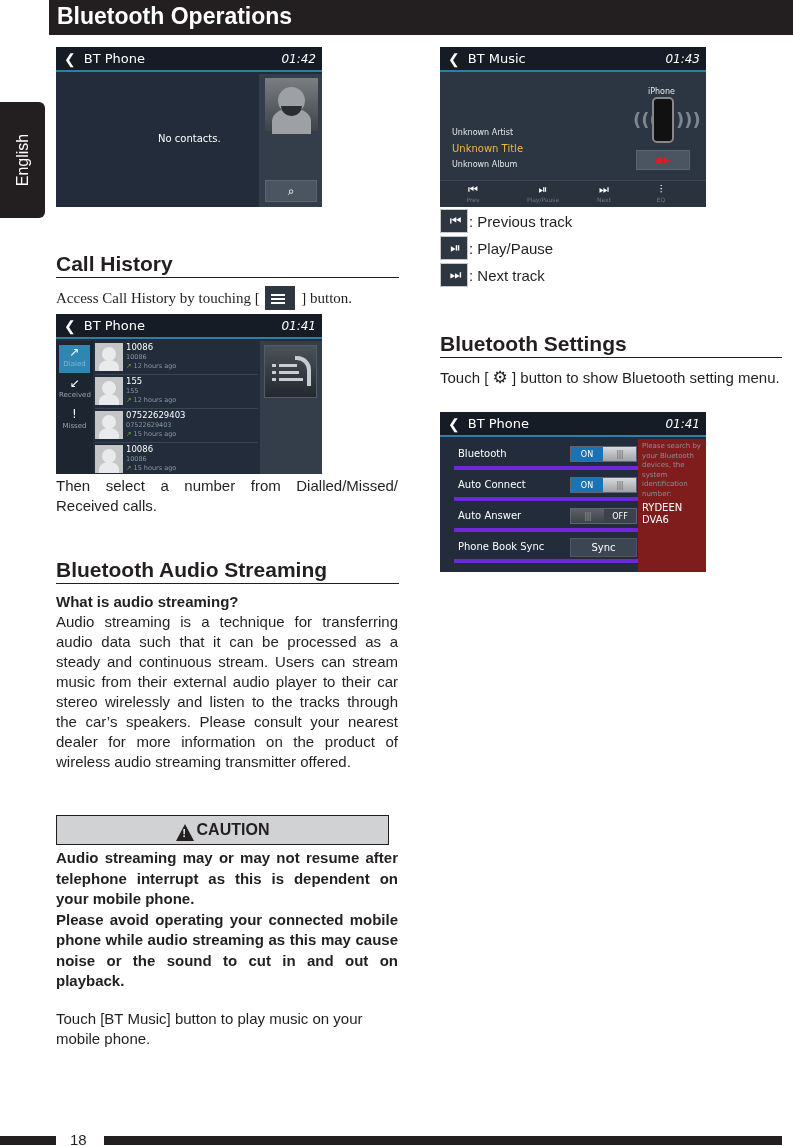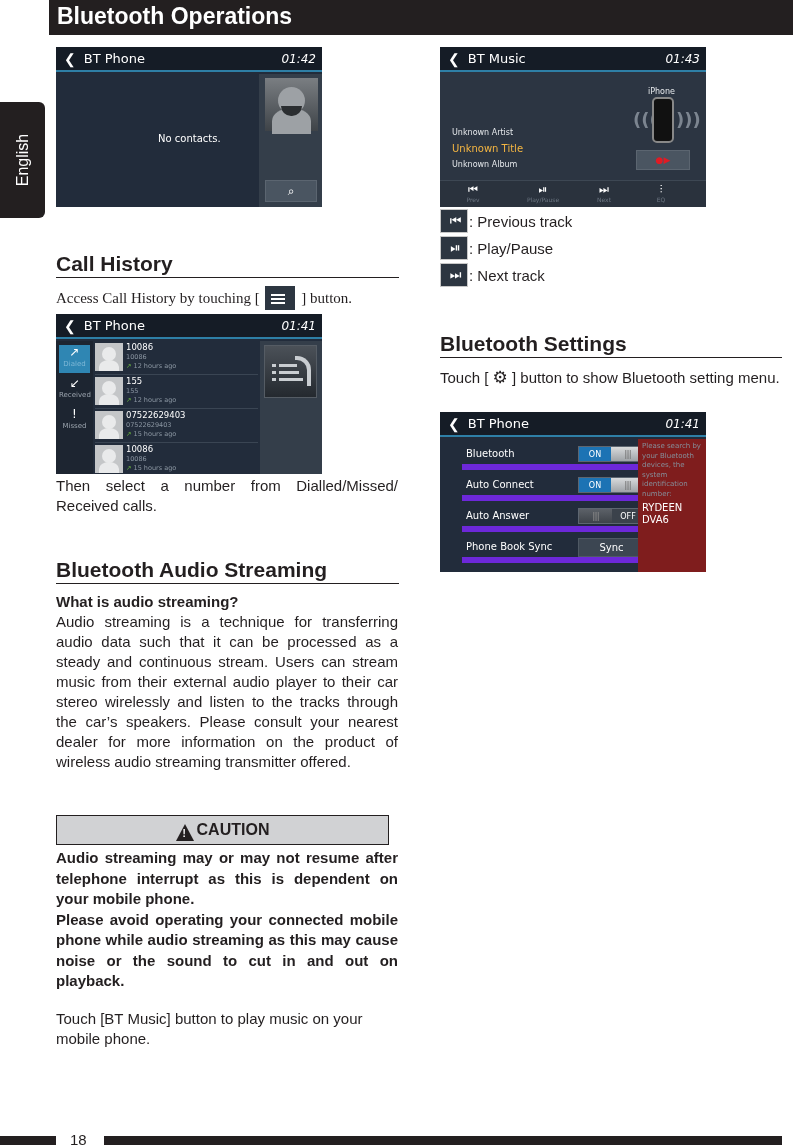--- a/index.html
+++ b/index.html
@@ -52,21 +52,21 @@
   .ctrl { position: absolute; top: 2px; width: 50px; text-align: center; color: #fff; font-size: 11px; line-height: 13px; }
   .ctrl small { display: block; color: #6c7682; font-size: 6px; line-height: 8px; }
   .phone-img { position: absolute; left: 212px; top: 50px; width: 22px; height: 46px; background: #111; border: 2px solid #888; border-radius: 5px; }
   .wave { position: absolute; top: 62px; color: #7c8590; font-size: 18px; font-weight: bold; }
   .connect-btn { position: absolute; left: 196px; top: 103px; width: 54px; height: 20px; background: #4a5561; border: 1px solid #5b6570; color: #e01b24; font-size: 9px; text-align: center; line-height: 18px; }
 
   .legend-row { position: absolute; left: 440px; height: 24px; display: flex; align-items: center; font-size: 15px; }
   .legend-icon { width: 28px; height: 24px; background: #2d3641; border: 1px solid #c8c8c8; color: #fff; font-size: 13px; display: flex; align-items: center; justify-content: center; letter-spacing: -3px; margin-right: 1px; }
 
   
-  .set-row { position: absolute; left: 22px; width: 186px; height: 31px; border-bottom: 6px solid #6d28d9; }
+  .set-row { position: absolute; left: 14px; width: 186px; height: 31px; border-bottom: 4px solid #6d28d9; }
   .set-row .lbl { position: absolute; left: 4px; top: 9px; color: #fff; font-size: 10px; }
   .toggle { position: absolute; left: 116px; top: 7px; width: 67px; height: 16px; border: 1px solid #5d6671; display: flex; font-size: 8px; }
   .toggle .on { width: 33px; background: #1c73b4; color: #fff; display: flex; align-items: center; justify-content: center; }
   .toggle .grip { width: 34px; background: linear-gradient(#d8dadc, #9fa3a7); color: #777; display: flex; align-items: center; justify-content: center; letter-spacing: -1px; }
   .toggle .grip.dark { background: linear-gradient(#5c6168, #3e4349); color: #888; }
   .toggle .off { width: 33px; background: #3b424b; color: #fff; display: flex; align-items: center; justify-content: center; }
   .sync-btn { position: absolute; left: 116px; top: 6px; width: 67px; height: 19px; background: #3c4652; border: 1px solid #4f5964; color: #fff; font-size: 10px; text-align: center; line-height: 17px; }
   .settings-side { position: absolute; left: 198px; top: 27px; right: 0; bottom: 0; background: #7f1d1d; padding: 3px 4px; }
   .settings-side .hint { color: #858f9a; font-size: 7px; line-height: 9.5px; }
   .settings-side .dev { color: #fff; font-size: 10px; line-height: 12px; margin-top: 3px; }

